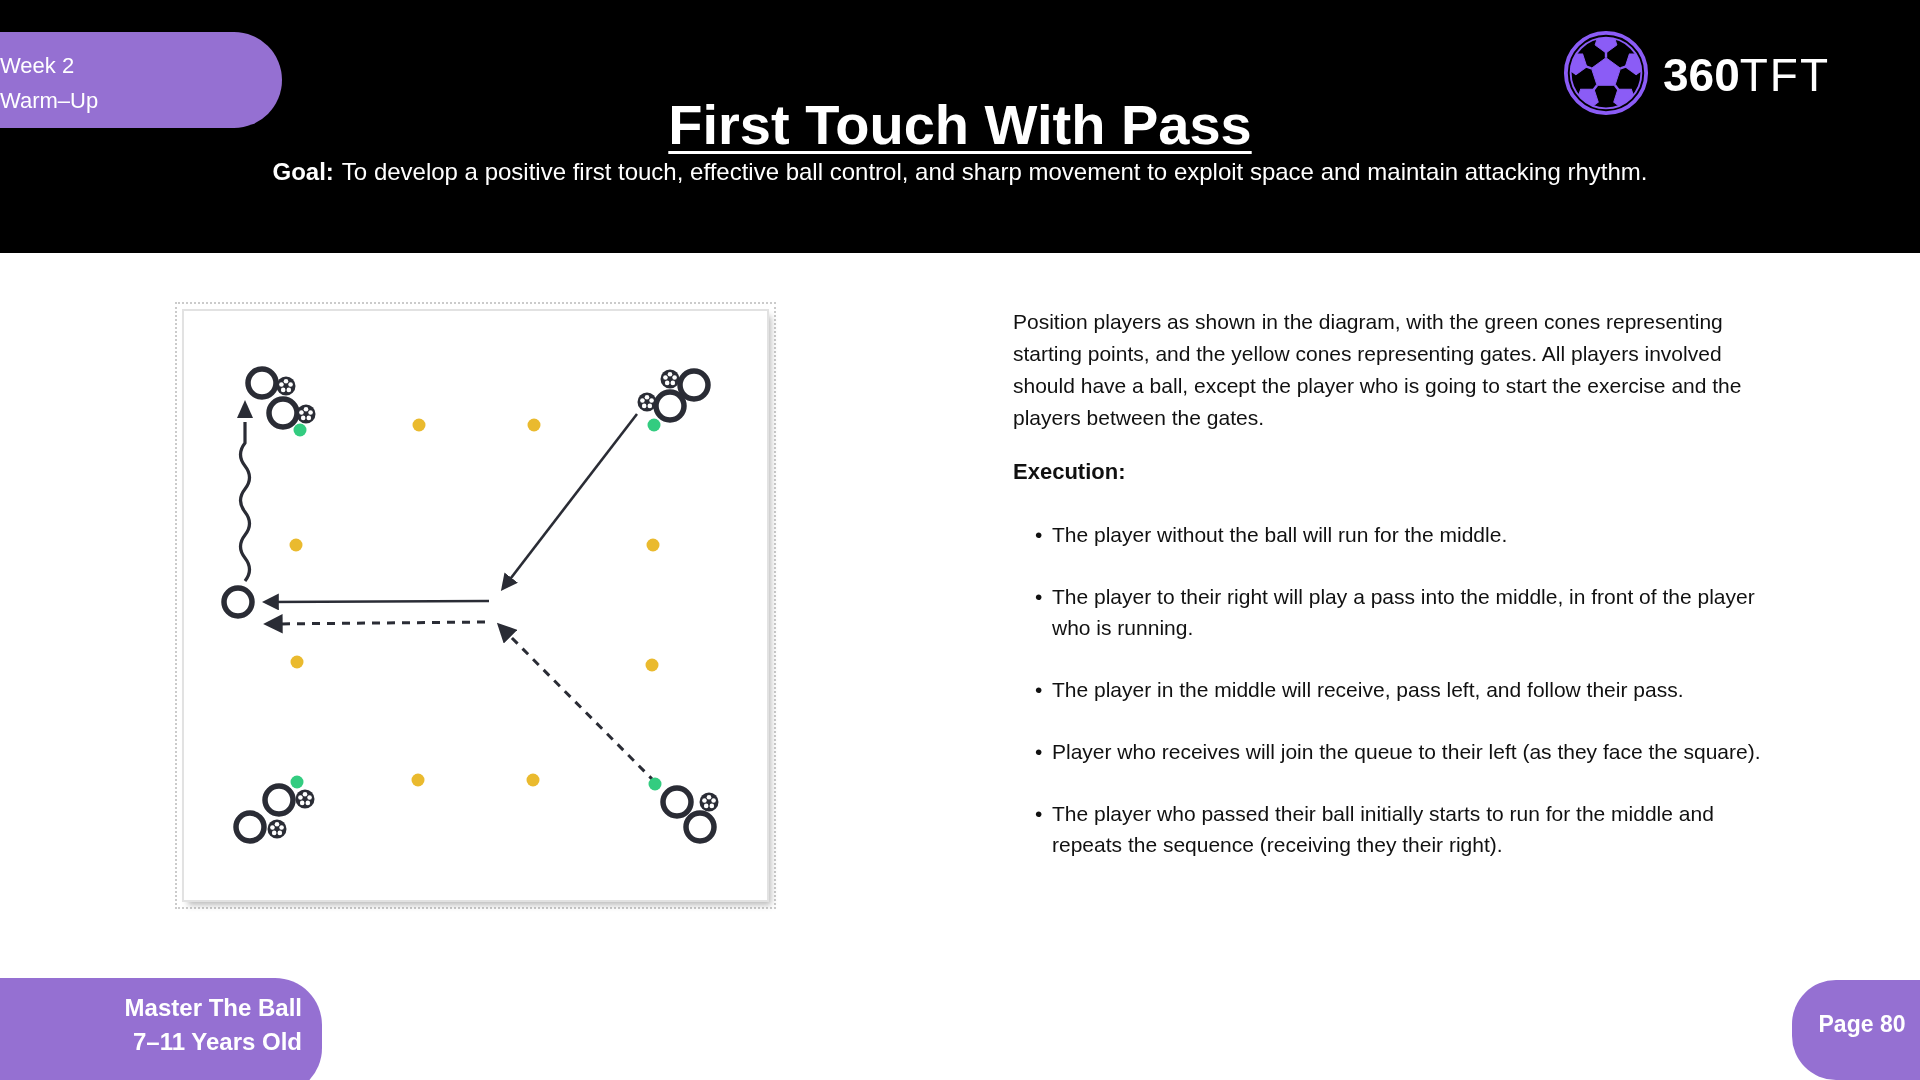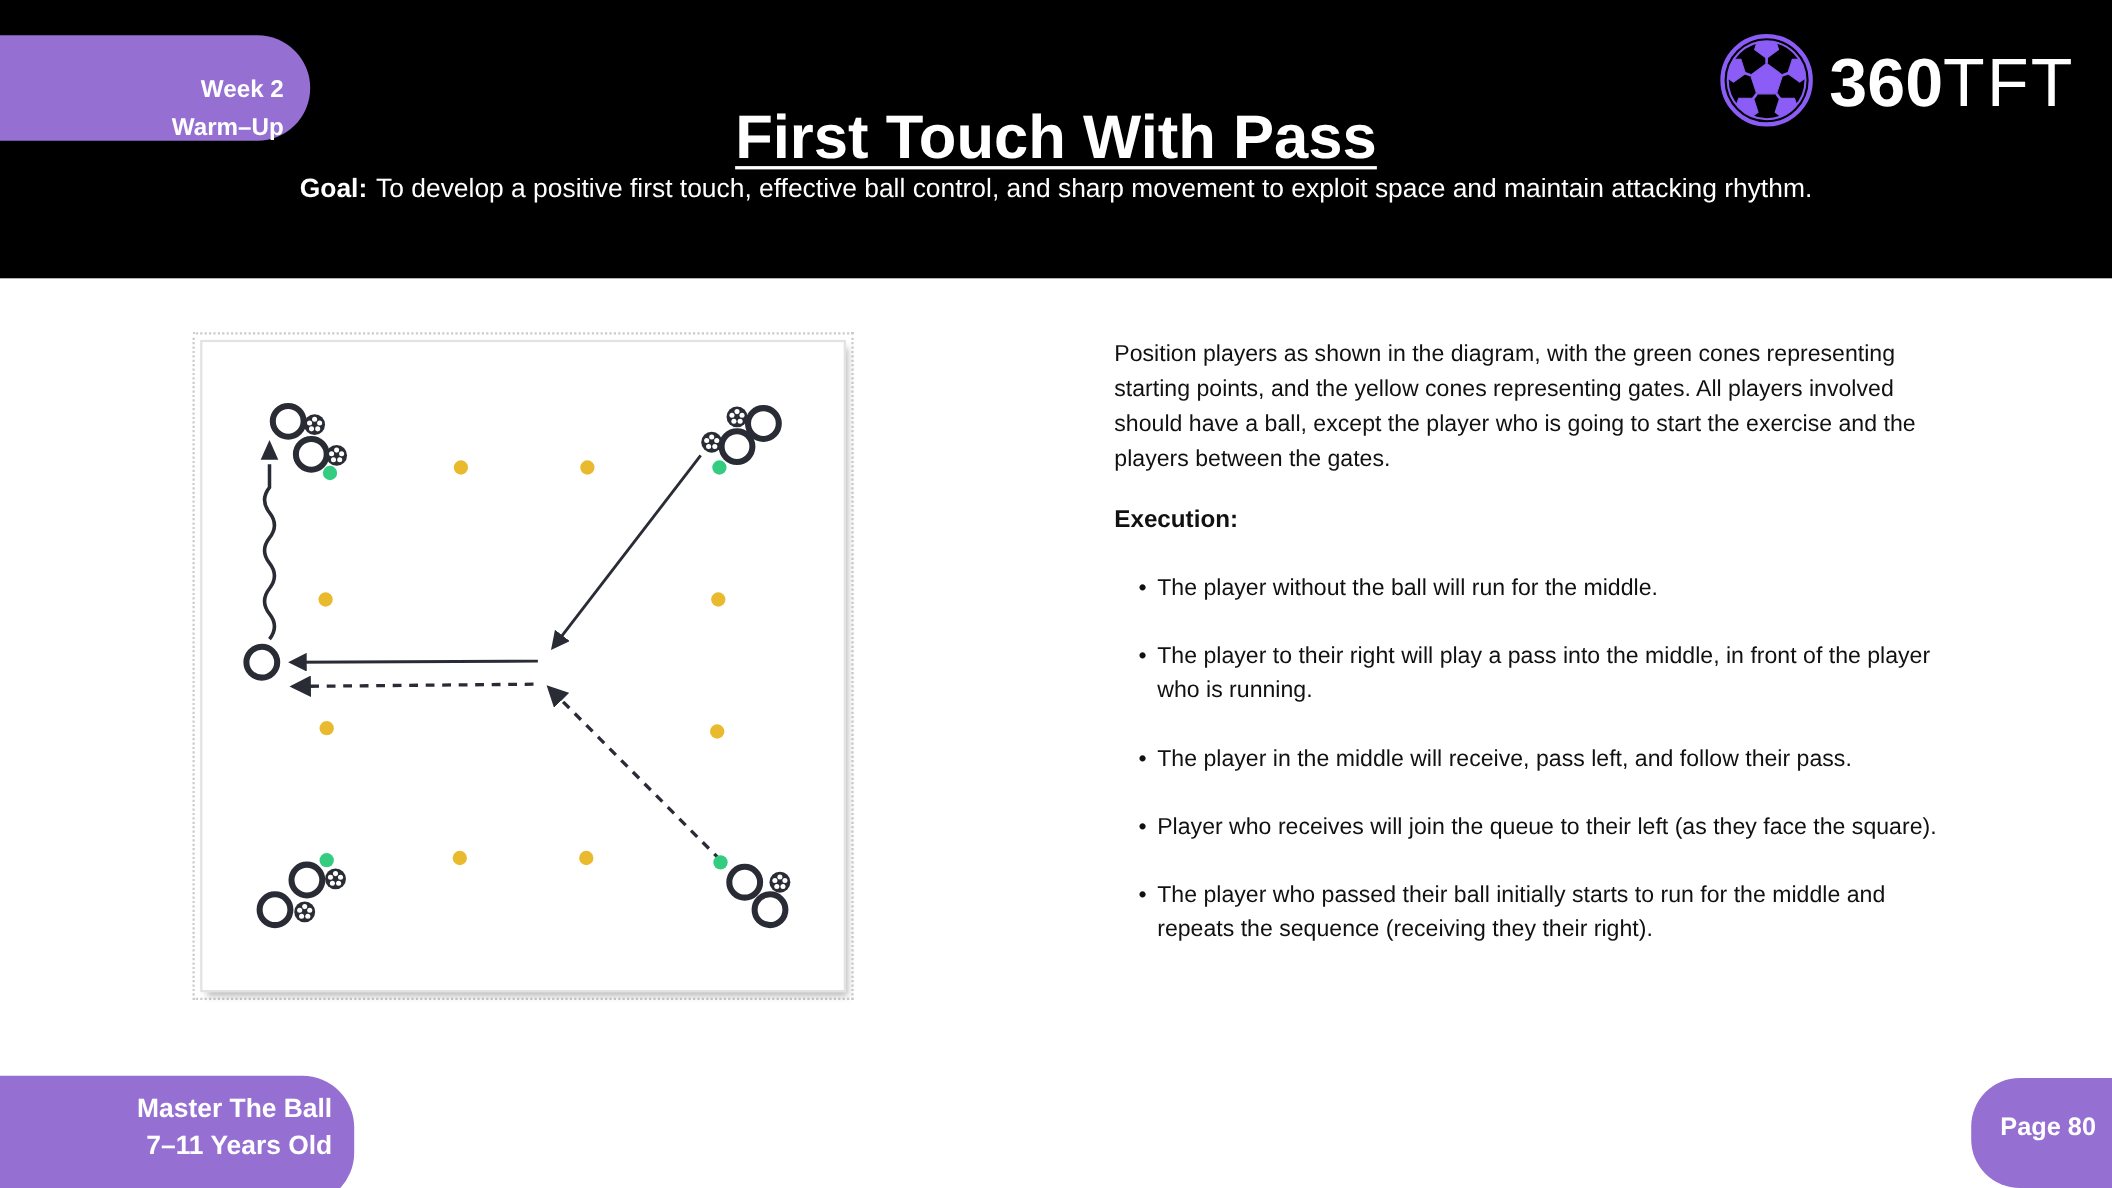--- a/index.html
+++ b/index.html
@@ -6,35 +6,35 @@
   body{
     width:1920px;height:1080px;position:relative;overflow:hidden;
     background:#ffffff;color:#111;
     font-family:"Liberation Sans","DejaVu Sans",sans-serif;
   }
   
   .header{position:absolute;left:0;top:0;width:1920px;height:253px;background:var(--header-bg,#000);}
   .week-badge{
     position:absolute;left:0;top:32px;width:282px;height:96px;
     background:var(--badge-purple,#9570d2);border-radius:0 48px 48px 0;
-    color:#fff;font-weight:bold;font-size:22px;line-height:35px;
-    text-align:right;padding:31px 24px 0 0;box-sizing:border-box;
+    color:#fff;font-weight:normal;font-size:22px;line-height:35px;
+    text-align:left;padding:16px 24px 0 0;box-sizing:border-box;
   }
   .page-title{
     position:absolute;left:50%;top:92px;transform:translateX(-50%);
     color:#fff;font-size:56px;font-weight:bold;white-space:nowrap;
     text-decoration:underline;text-decoration-thickness:3px;text-underline-offset:7px;
   }
   .goal-line{
     position:absolute;left:50%;top:158px;transform:translateX(-50%);
     color:#fff;font-size:24px;white-space:nowrap;
   }
   .goal-line .goal-label{font-weight:bold;margin-right:8px;}
   .logo{position:absolute;left:1563px;top:30px;display:flex;align-items:center;gap:14px;}
-  .logo-text{color:#fff;font-size:62px;white-space:nowrap;}
+  .logo-text{color:#fff;font-size:46px;white-space:nowrap;}
   .logo-text .n{font-weight:800;}
   .logo-text .l{font-weight:300;letter-spacing:2px;}
   
   .diagram-box{
     position:absolute;left:175px;top:302px;width:601px;height:607px;box-sizing:border-box;
     border:2px dotted #cbcbcb;
   }
   .diagram-inner{
     position:absolute;left:5px;top:5px;right:5px;bottom:5px;
     border:2px solid #e2e2e2;background:#fff;

